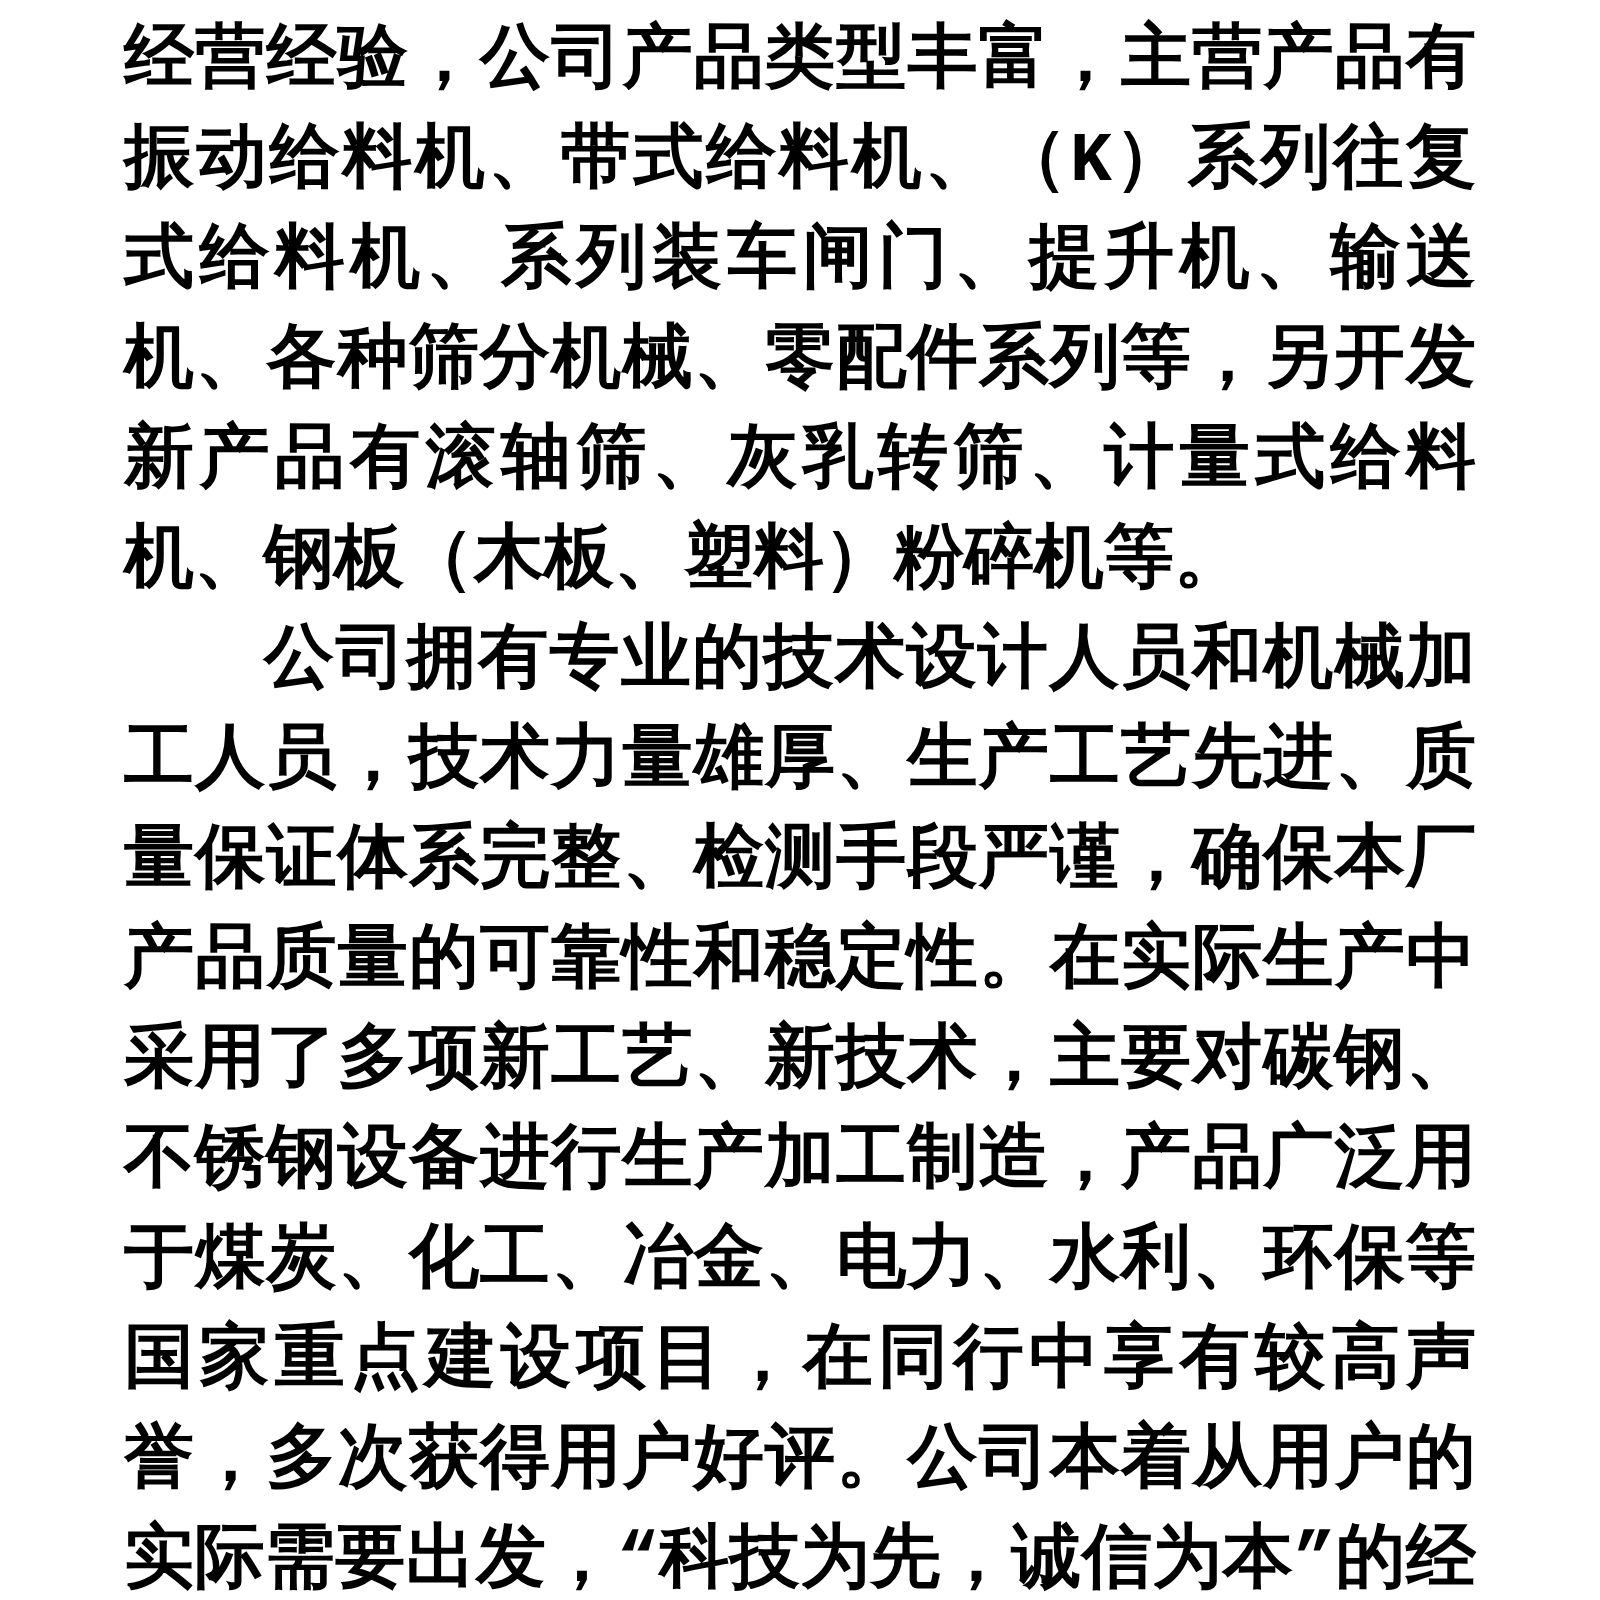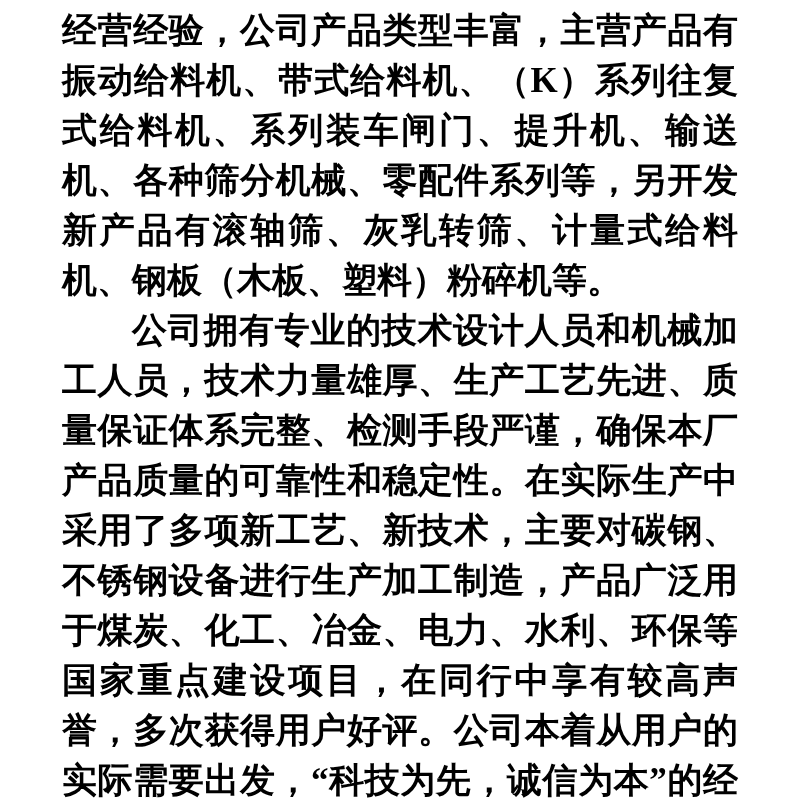--- a/index.html
+++ b/index.html
@@ -27,21 +27,21 @@
   }
   .para {
     margin: 0;
     color: #000000;
     font-size: 35px;
     line-height: 50px;
     font-weight: 700;
     text-align: justify;
     text-justify: inter-character;
     letter-spacing: 0px;
-    font-family: Liberation Serif, serif;
+    font-family: Liberation Mono, monospace;
   }
   .para.indent {
     text-indent: 70px;
   }
   .para + .para {
     margin-top: 0px;
   }
 </style>
 </head>
 <body>

